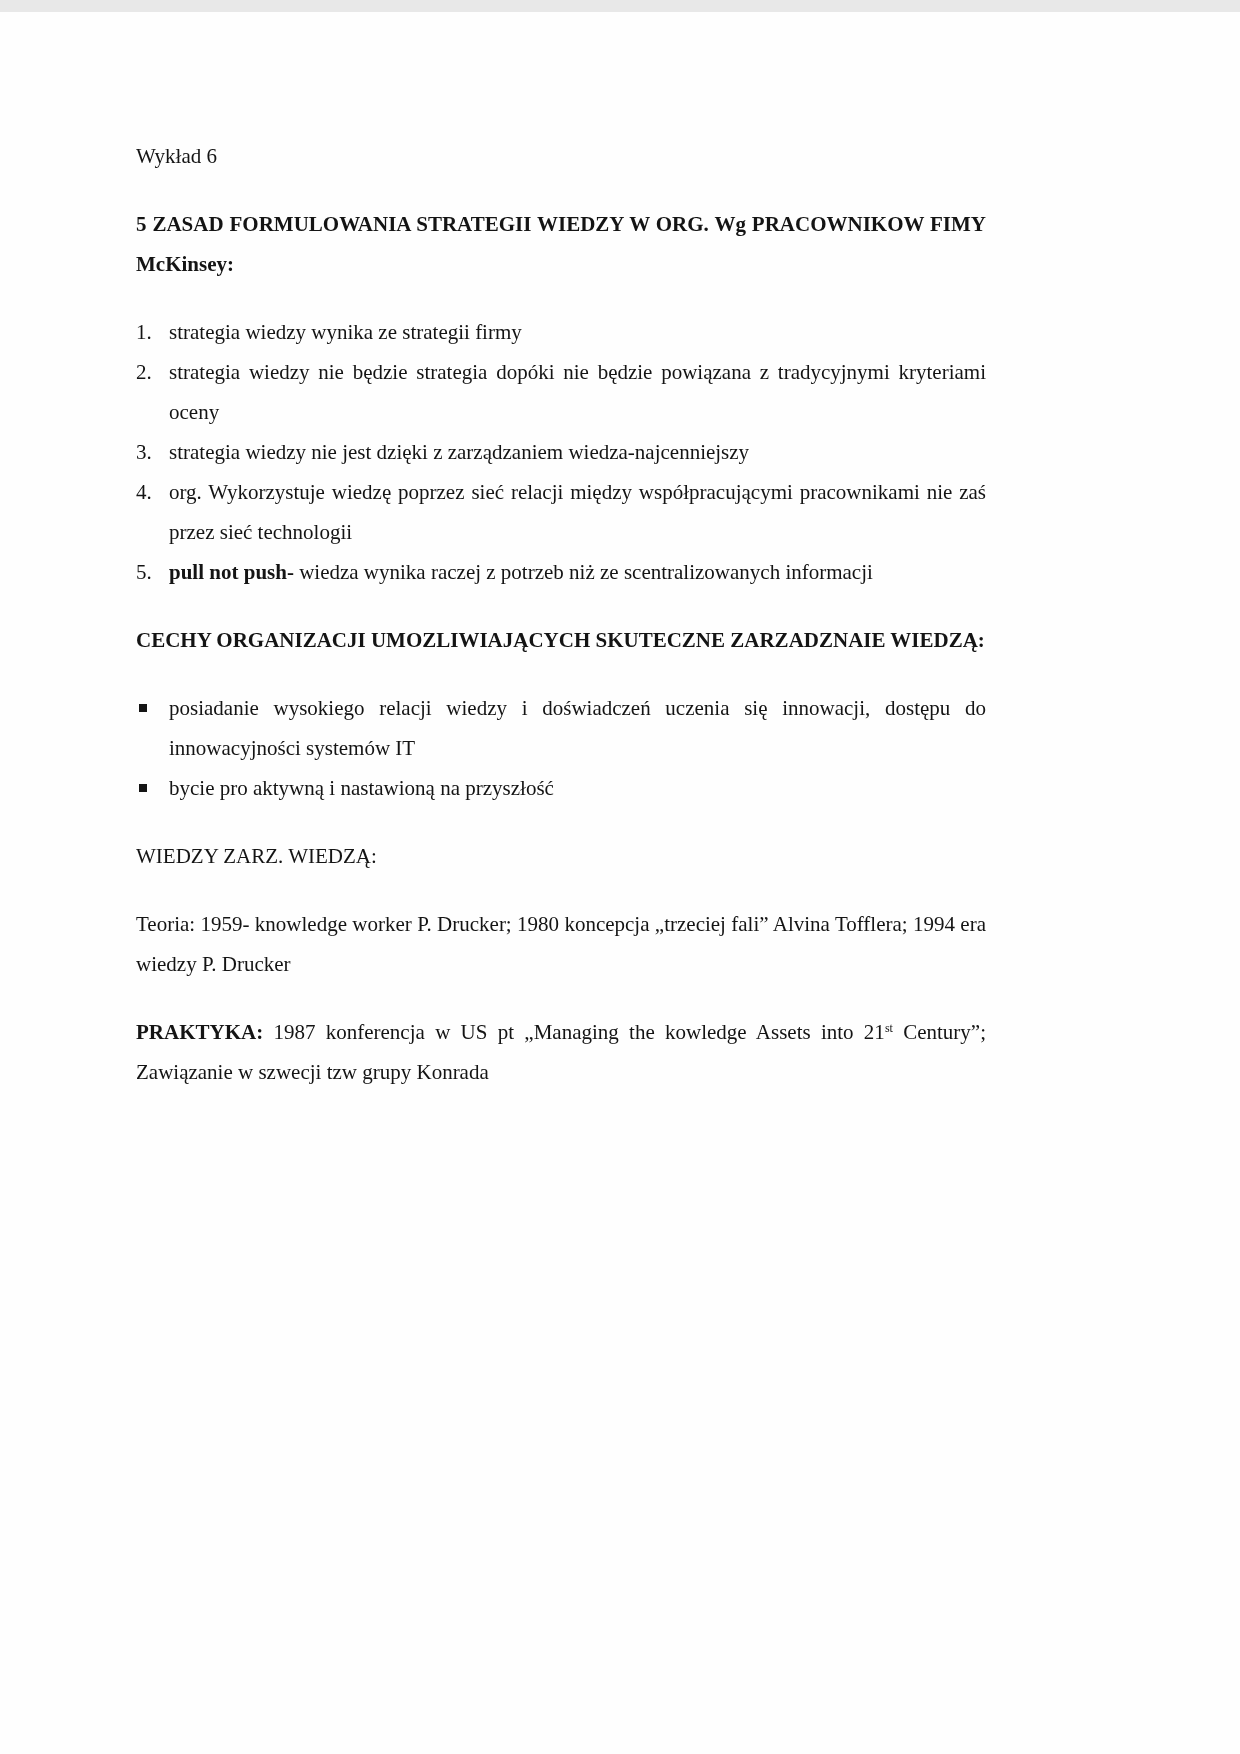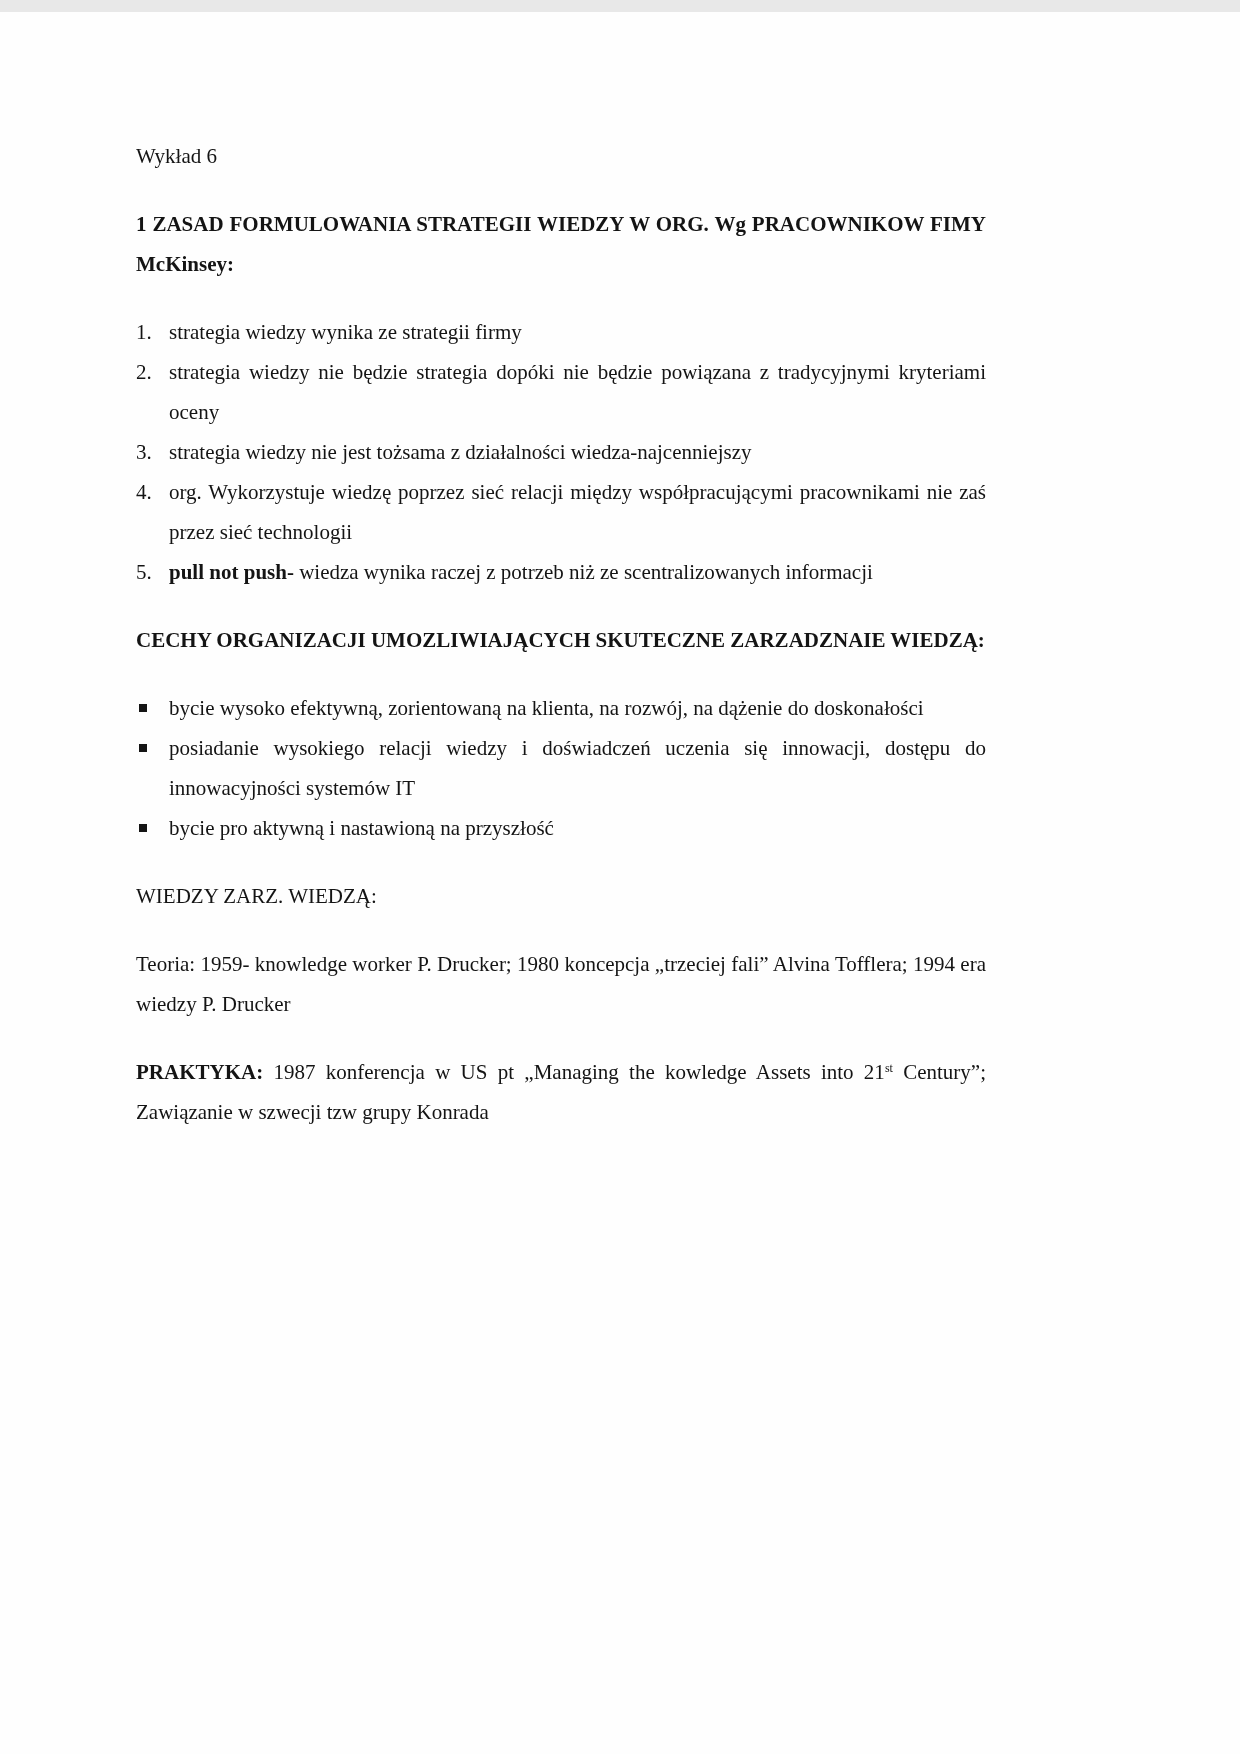--- a/index.html
+++ b/index.html
@@ -38,54 +38,48 @@
     vertical-align: 7px;
   }
 </style>
 </head>
 <body>
 
 <div class="page">
 
   <p class="block">Wykład 6</p>
 
-  <p class="block just bold">1 ZASAD FORMULOWANIA STRATEGII WIEDZY W ORG. Wg PRACOWNIKOW FIMY McKinsey:</p>
+  <p class="block just bold">5 ZASAD FORMULOWANIA STRATEGII WIEDZY W ORG. Wg PRACOWNIKOW FIMY McKinsey:</p>
 
   <div class="list">
     <div class="row">
       <span class="marker">1.</span>
       <span class="rtext"><span class="bold"></span><span>strategia wiedzy wynika ze strategii firmy</span></span>
     </div>
     <div class="row">
       <span class="marker">2.</span>
       <span class="rtext"><span class="bold"></span><span>strategia wiedzy nie będzie strategia dopóki nie będzie powiązana z tradycyjnymi kryteriami oceny</span></span>
     </div>
     <div class="row">
       <span class="marker">3.</span>
-      <span class="rtext"><span class="bold"></span><span>strategia wiedzy nie jest tożsama z działalności wiedza-najcenniejszy</span></span>
+      <span class="rtext"><span class="bold"></span><span>strategia wiedzy nie jest dzięki z zarządzaniem wiedza-najcenniejszy</span></span>
     </div>
     <div class="row">
       <span class="marker">4.</span>
       <span class="rtext"><span class="bold"></span><span>org. Wykorzystuje wiedzę poprzez sieć relacji między współpracującymi pracownikami nie zaś przez sieć technologii</span></span>
     </div>
     <div class="row">
       <span class="marker">5.</span>
       <span class="rtext"><span class="bold">pull not push-</span><span> wiedza wynika raczej z potrzeb niż ze scentralizowanych informacji</span></span>
     </div>
   </div>
 
   <p class="block just bold">CECHY ORGANIZACJI UMOZLIWIAJĄCYCH SKUTECZNE ZARZADZNAIE WIEDZĄ:</p>
 
   <div class="list">
-    <div class="row">
-      <span class="marker">
-          <span class="sq"></span>
-        </span>
-      <span class="rtext">bycie wysoko efektywną, zorientowaną na klienta, na rozwój, na dążenie do doskonałości</span>
-    </div>
     <div class="row">
       <span class="marker">
           <span class="sq"></span>
         </span>
       <span class="rtext">posiadanie wysokiego relacji wiedzy i doświadczeń uczenia się innowacji, dostępu do innowacyjności systemów IT</span>
     </div>
     <div class="row">
       <span class="marker">
           <span class="sq"></span>
         </span>

